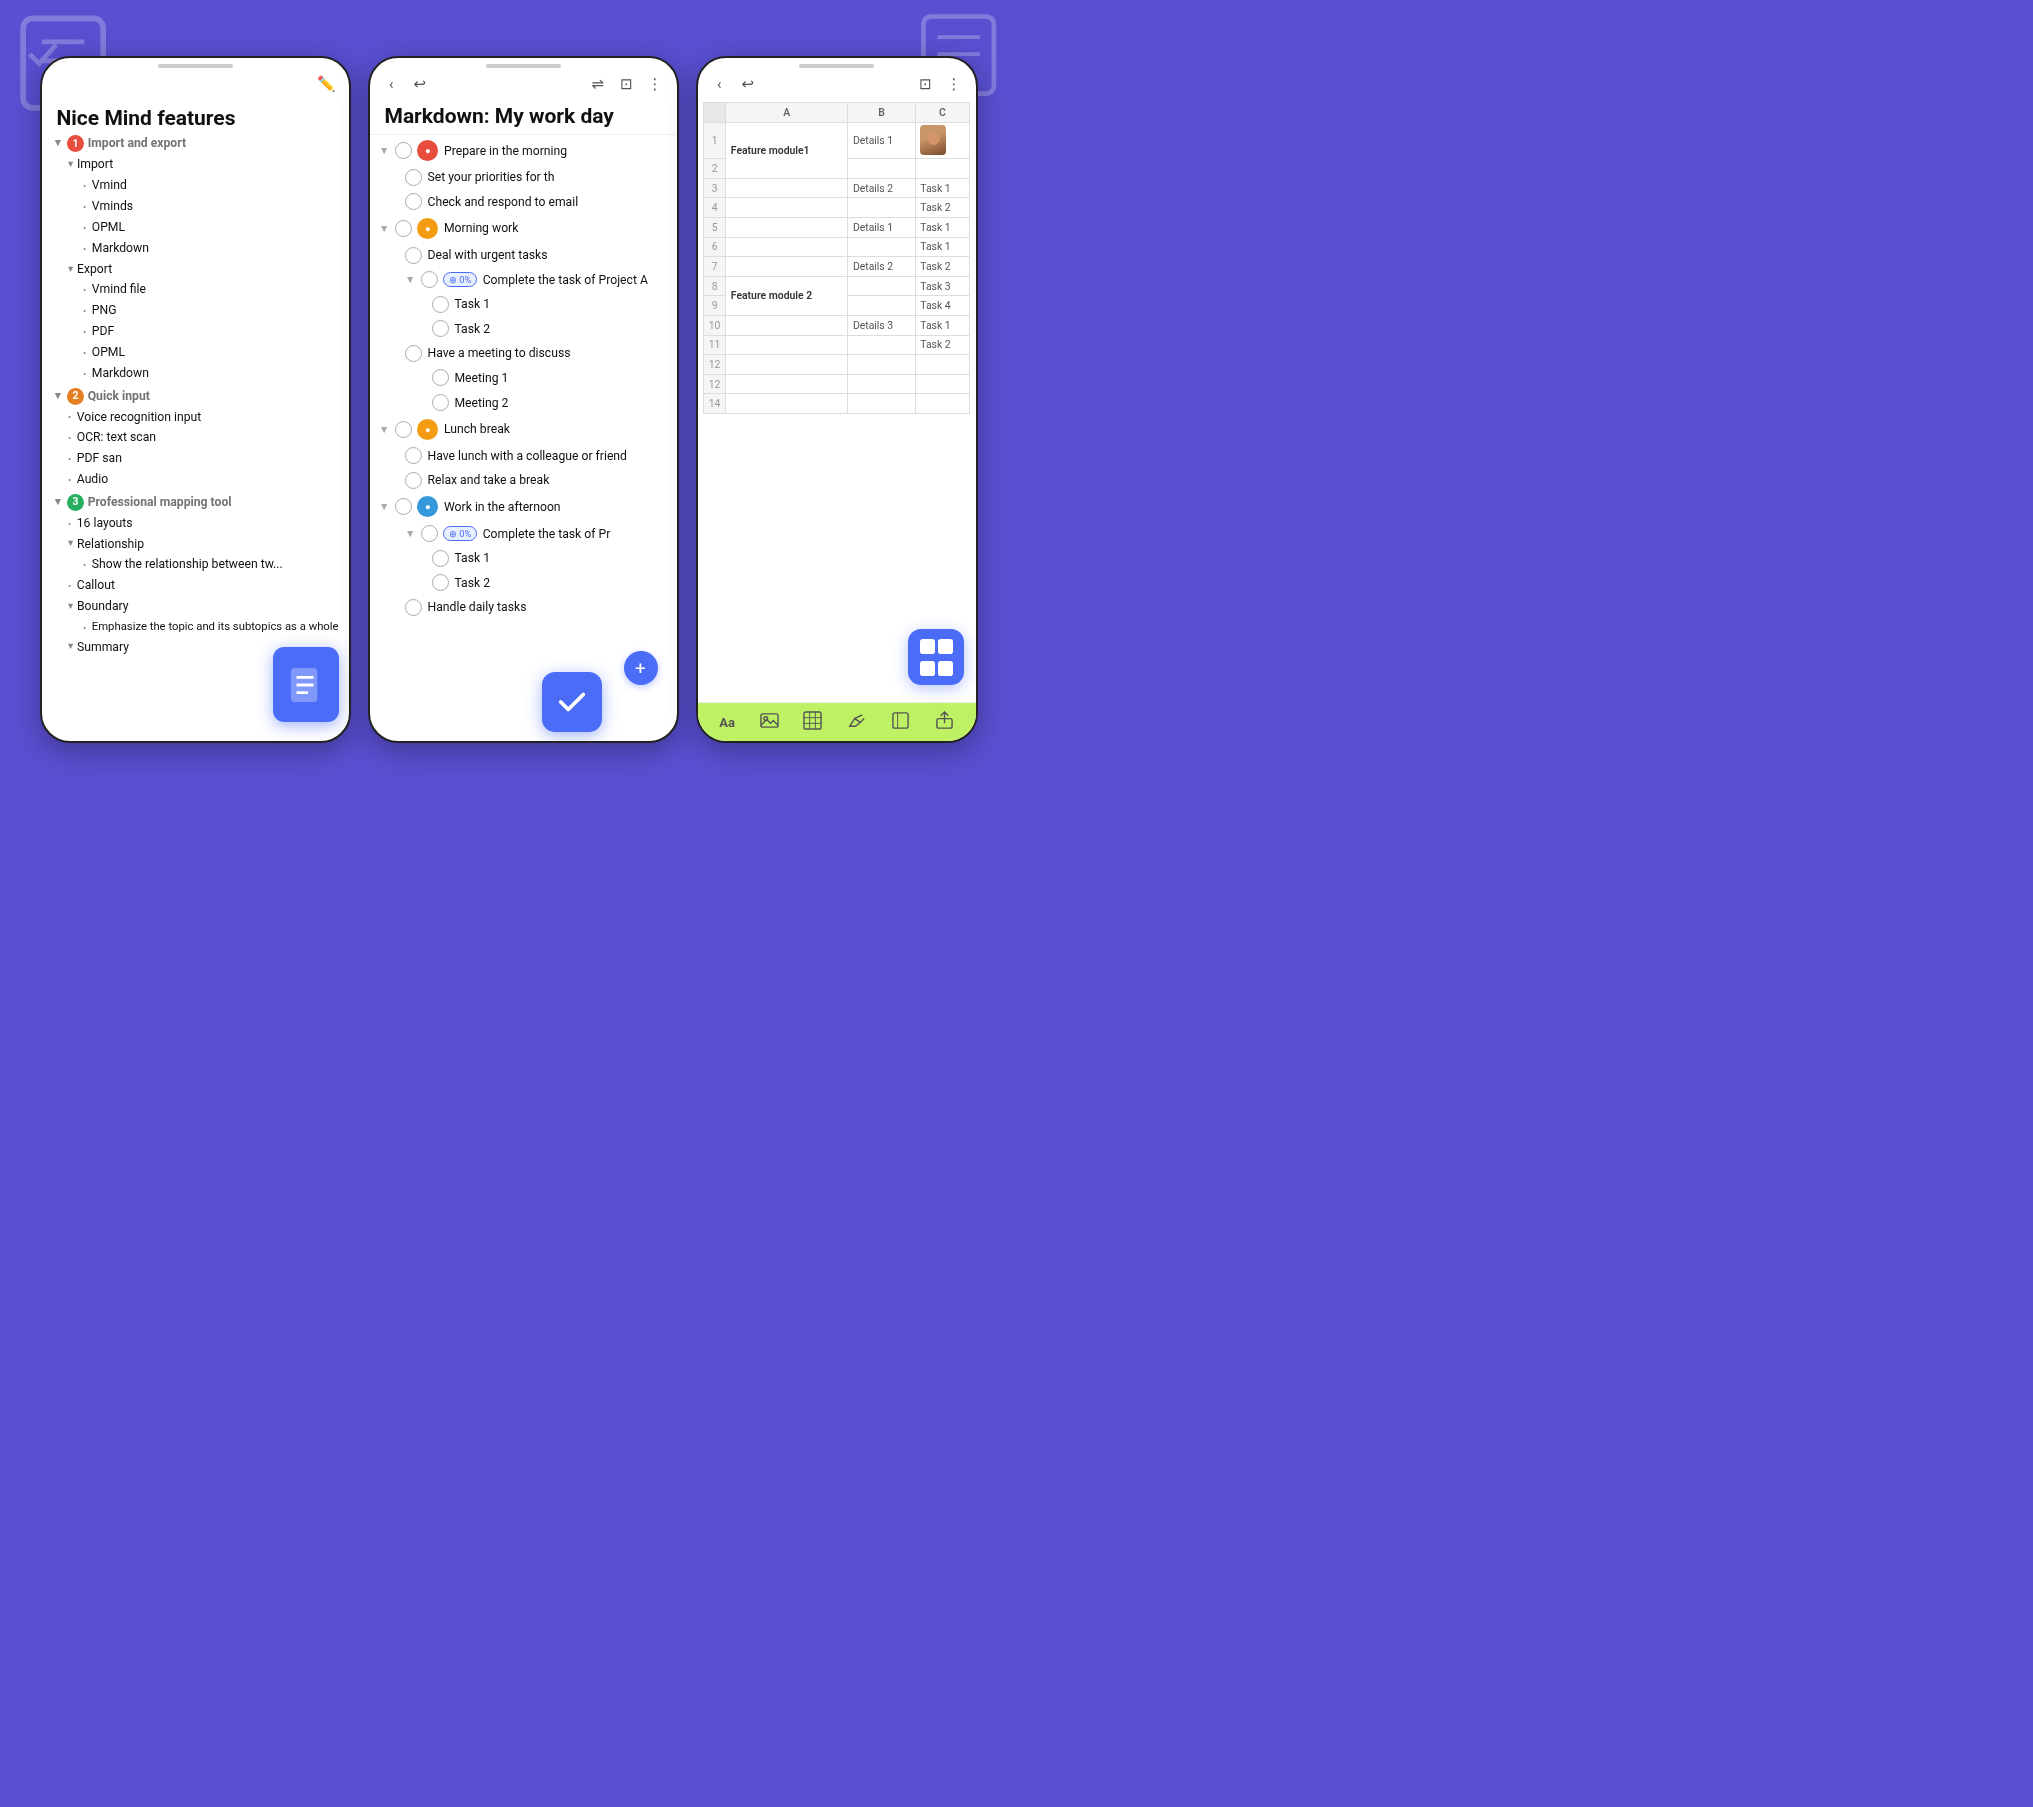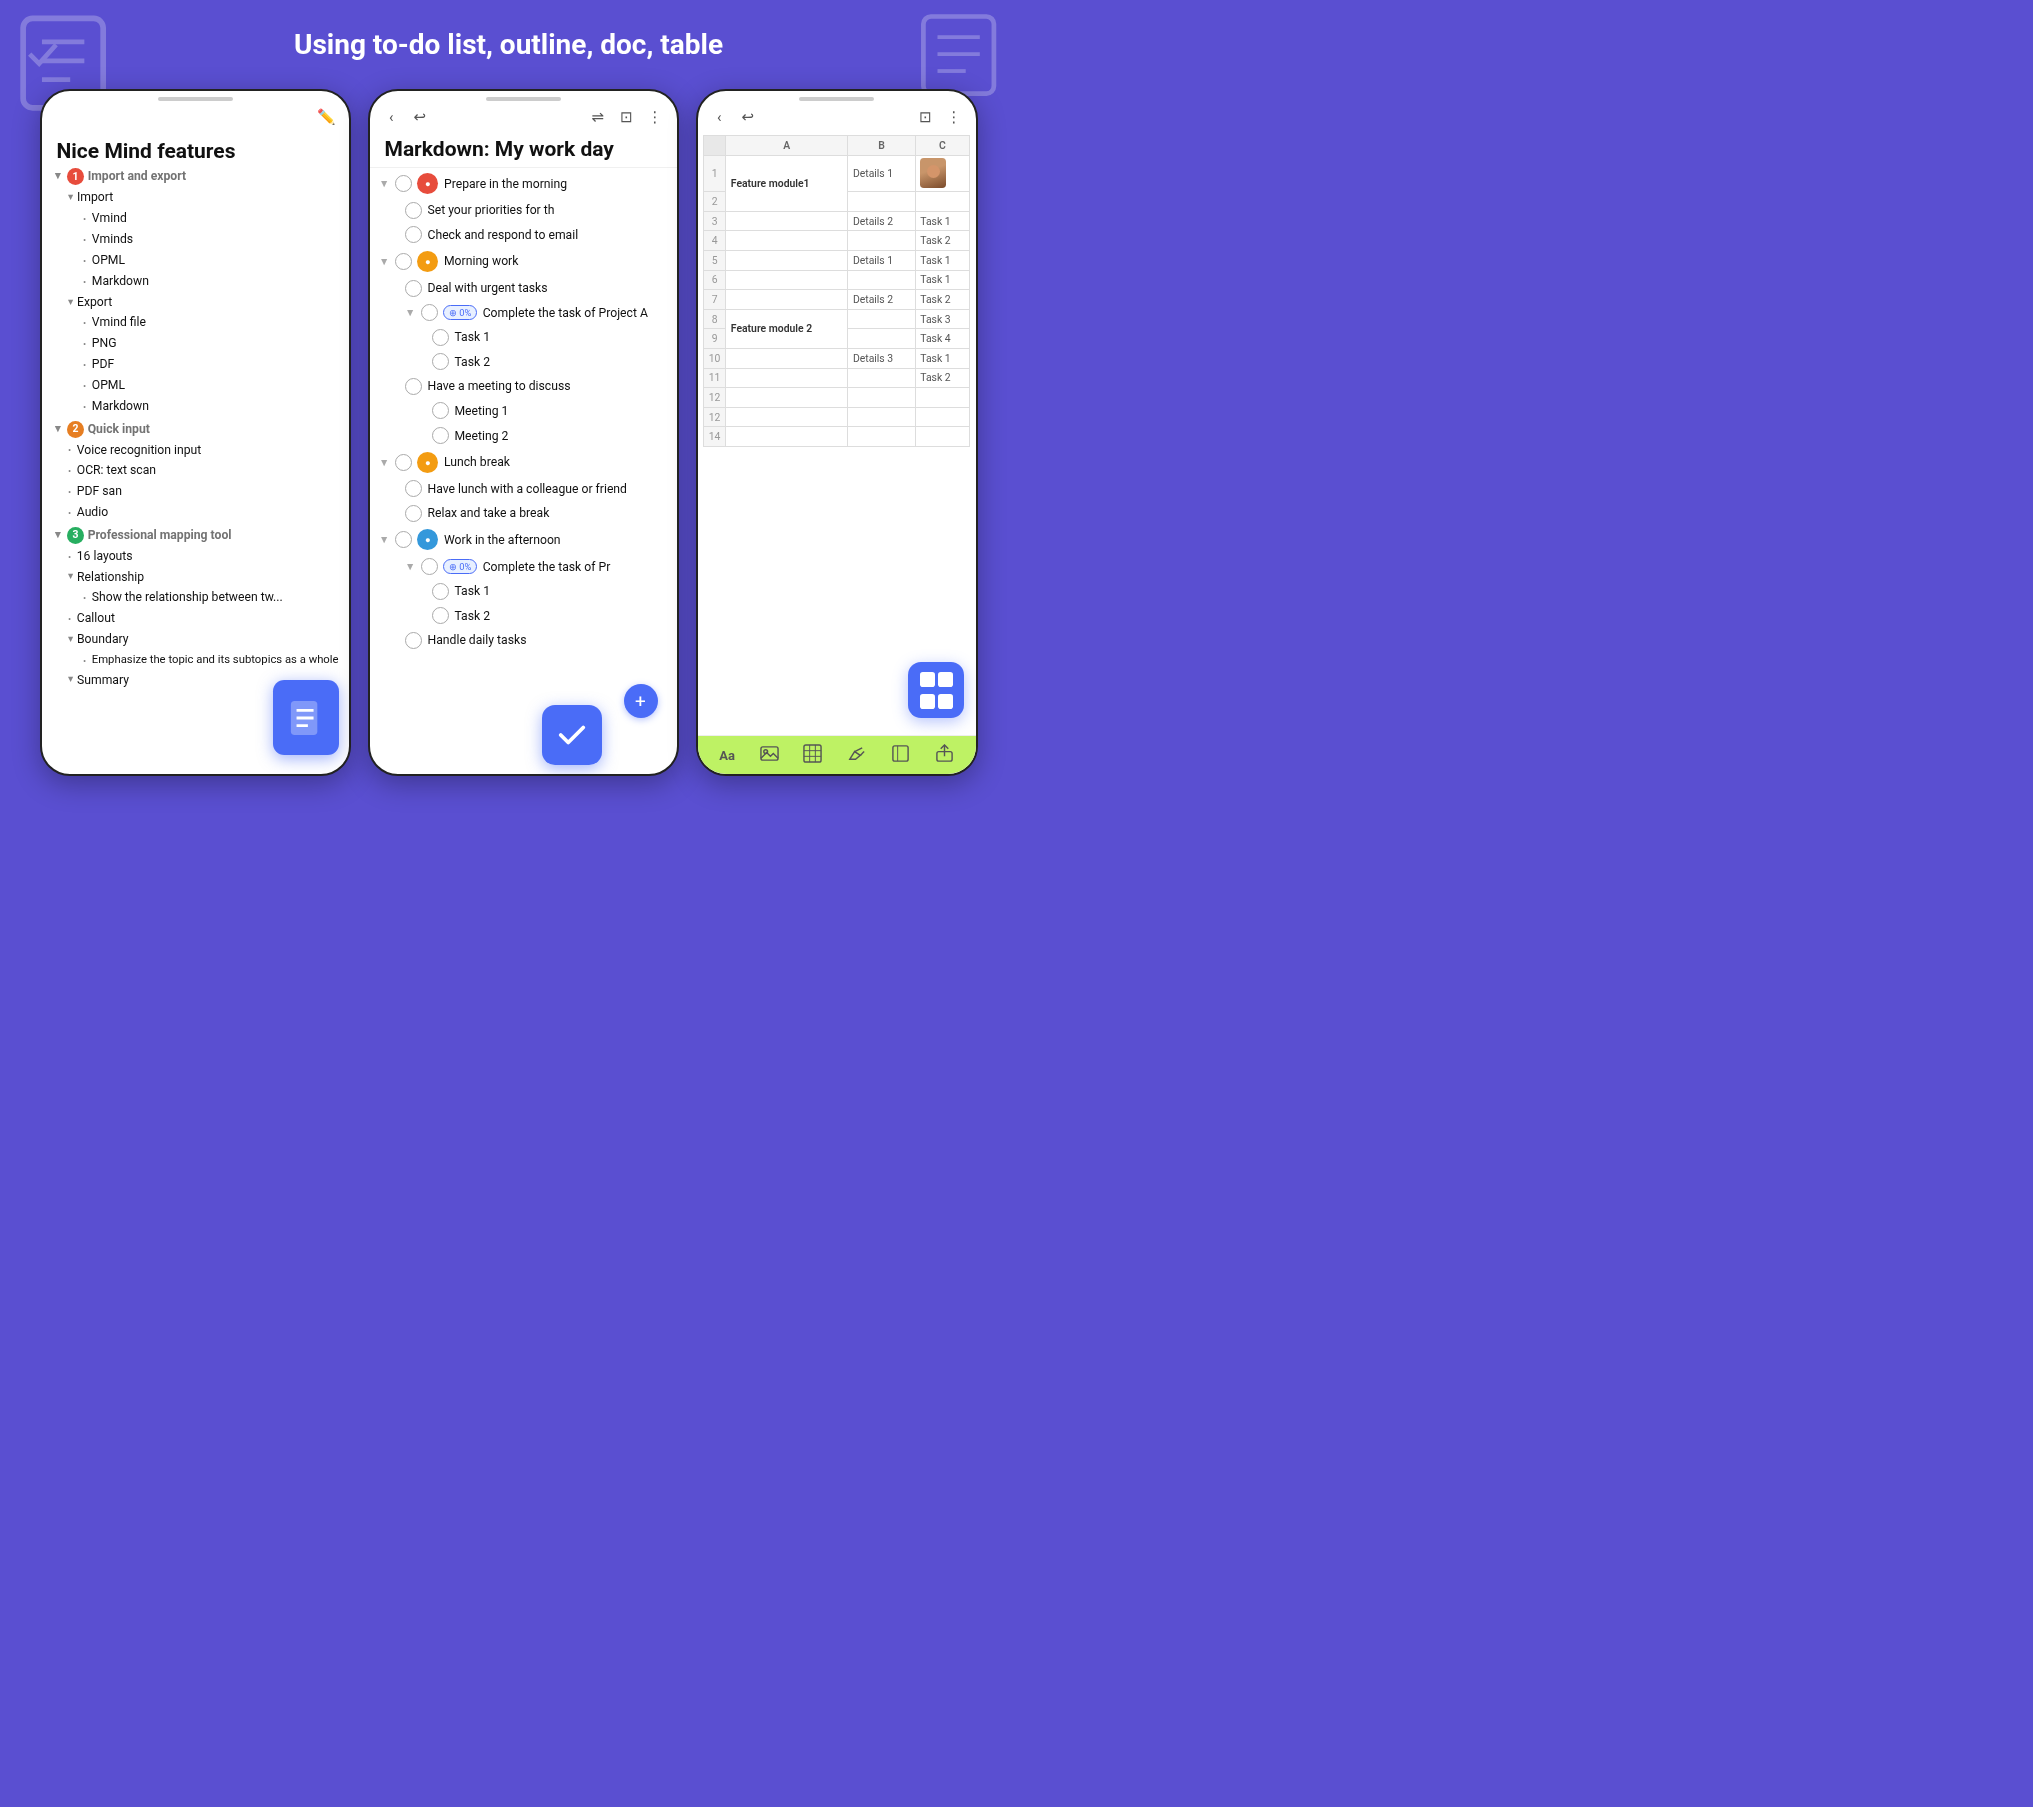--- a/index.html
+++ b/index.html
@@ -349,21 +349,20 @@
 </svg>
 
 <svg class="bg-icon bg-icon-tr" viewBox="0 0 100 100" fill="none">
   <rect x="10" y="8" width="75" height="82" rx="8" stroke="white" stroke-width="5" fill="none"></rect>
   <line x1="25" y1="30" x2="70" y2="30" stroke="white" stroke-width="4"></line>
   <line x1="25" y1="48" x2="70" y2="48" stroke="white" stroke-width="4"></line>
   <line x1="25" y1="66" x2="55" y2="66" stroke="white" stroke-width="4"></line>
 </svg>
 
 <div class="header">
-  <div class="header-subtitle">Using to-do list, outline, doc, table</div>
 </div>
 
 <div class="phones-container">
 
   <div class="phone phone-left">
     <div class="phone-topbar">
       <div class="phone-notch"></div>
     </div>
     <div class="phone-toolbar">
       <div class="toolbar-spacer"></div>

